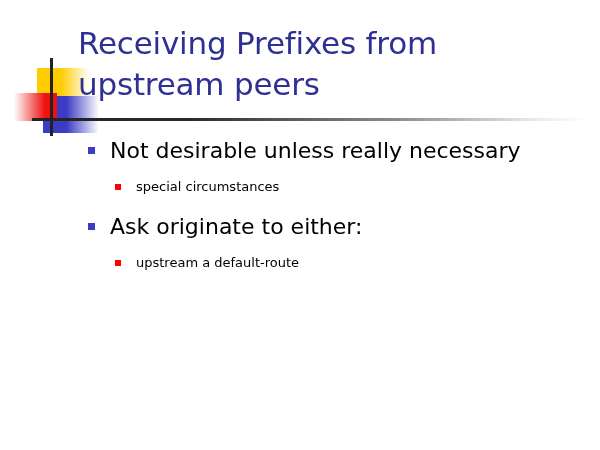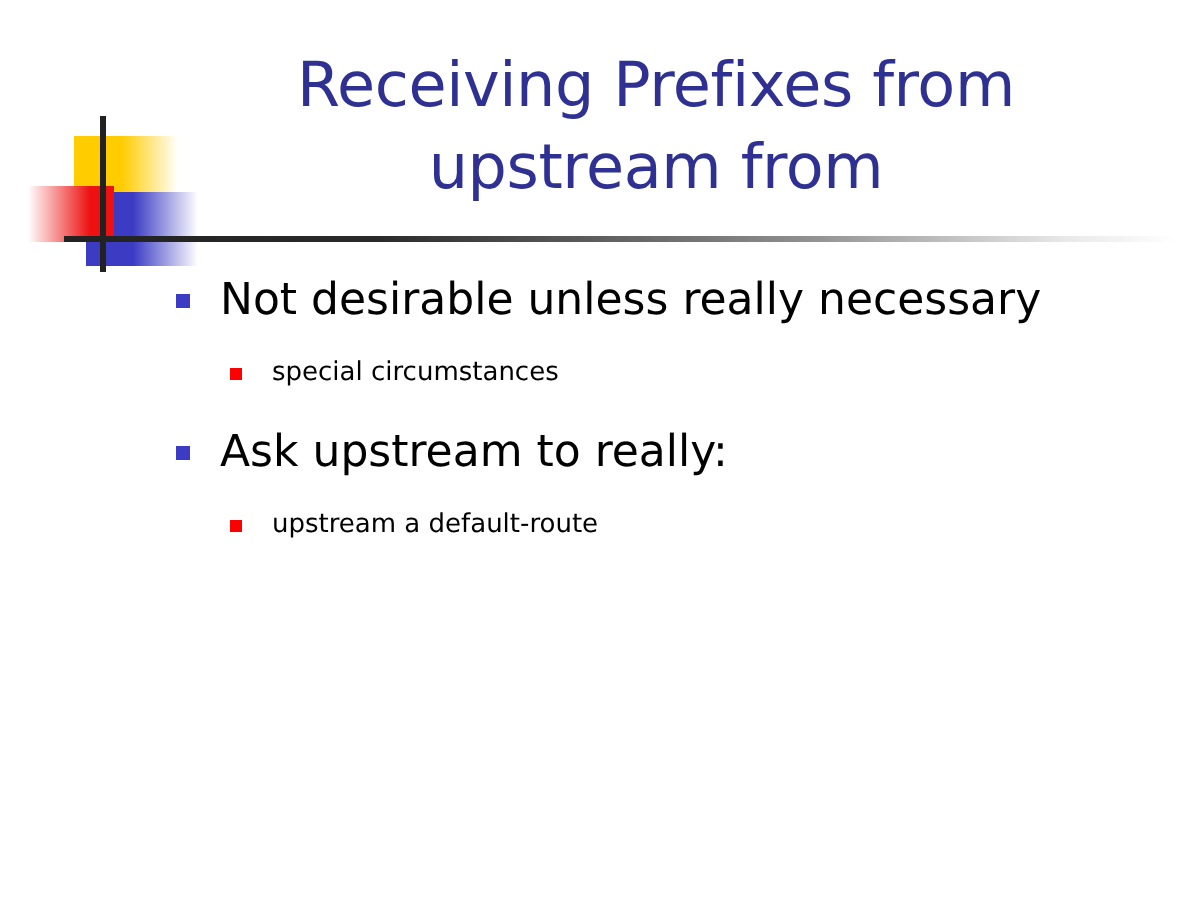--- a/index.html
+++ b/index.html
@@ -69,21 +69,20 @@
     top: 23px;
     width: 500px;
   }
   .title-line {
     color: #2e3192;
     font-size: 31px;
     line-height: 41px;
     font-weight: normal;
     letter-spacing: -0.2px;
     white-space: nowrap;
-    text-align: center;
   }
 
   
   .title-rule {
     position: absolute;
     left: 32px;
     top: 118px;
     width: 556px;
     height: 3px;
     background: linear-gradient(to right, #222222 0%, #2a2a2a 28%, #8d8d8d 66%, #e8e8e8 90%, #ffffff 100%);
@@ -139,21 +138,21 @@
 
   <div class="logo-mark">
     <div class="logo-yellow"></div>
     <div class="logo-blue"></div>
     <div class="logo-red"></div>
     <div class="logo-vline"></div>
   </div>
 
   <div class="title-block">
     <div class="title-line">Receiving Prefixes from</div>
-    <div class="title-line">upstream from</div>
+    <div class="title-line">upstream peers</div>
   </div>
 
   <div class="title-rule"></div>
 
   <div class="body-block">
 
     <div class="bullet-l1">
       <span class="marker"></span>
       <span>Not desirable unless really necessary</span>
     </div>
@@ -162,21 +161,21 @@
 
     <div class="bullet-l2">
       <span class="marker"></span>
       <span>special circumstances</span>
     </div>
 
     <div class="group-gap"></div>
 
     <div class="bullet-l1">
       <span class="marker"></span>
-      <span>Ask upstream to really:</span>
+      <span>Ask originate to either:</span>
     </div>
 
     <div class="group-gap-sm"></div>
 
     <div class="bullet-l2">
       <span class="marker"></span>
       <span>upstream a default-route</span>
     </div>
 
 

